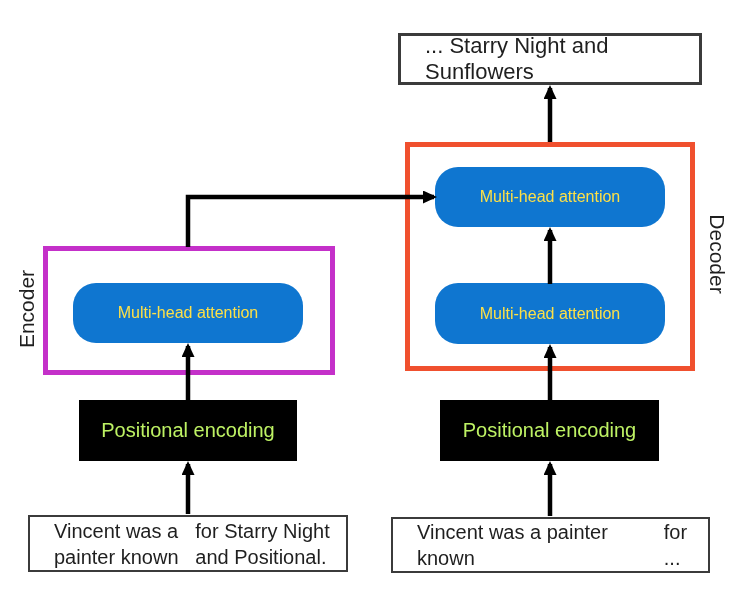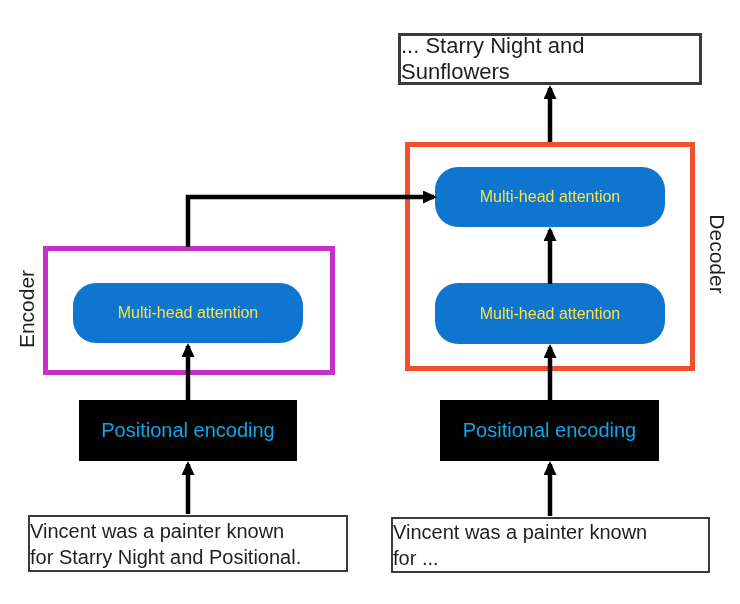--- a/index.html
+++ b/index.html
@@ -15,29 +15,29 @@
   .abs { position: absolute; }
 
   
   .text-box {
     background: var(--white, #fff);
     border: 3px solid var(--border, #3b3b3b);
     color: var(--ink, #1f1f1f);
     display: flex;
     align-items: center;
     justify-content: center;
+    padding-left: 24px;
   }
   .output-box {
     left: 398px; top: 33px; width: 304px; height: 52px;
     font-size: 22px;
   }
   .input-box {
     border-width: 2px;
-    flex-direction: column;
-    align-items: flex-start;
+    align-items: flex-end;
     justify-content: center;
     font-size: 20px;
     line-height: 26px;
   }
   .input-left  { left: 28px;  top: 515px; width: 320px; height: 57px; }
   .input-right { left: 391px; top: 517px; width: 319px; height: 56px; }
 
   
   .frame { background: var(--white, #fff); }
   .encoder-frame {
@@ -59,21 +59,21 @@
     justify-content: center;
     border-radius: 23px;
   }
   .attn-encoder     { left: 73px;  top: 283px; width: 230px; height: 60px; }
   .attn-dec-top     { left: 435px; top: 167px; width: 230px; height: 60px; }
   .attn-dec-bottom  { left: 435px; top: 283px; width: 230px; height: 61px; }
 
   
   .pos-enc {
     background: var(--box_black, #000);
-    color: #0ea5e9;
+    color: #bef264;
     font-size: 20px;
     display: flex;
     align-items: center;
     justify-content: center;
   }
   .pos-left  { left: 79px;  top: 400px; width: 218px; height: 61px; }
   .pos-right { left: 440px; top: 400px; width: 219px; height: 61px; }
 
   
   .side-label {

